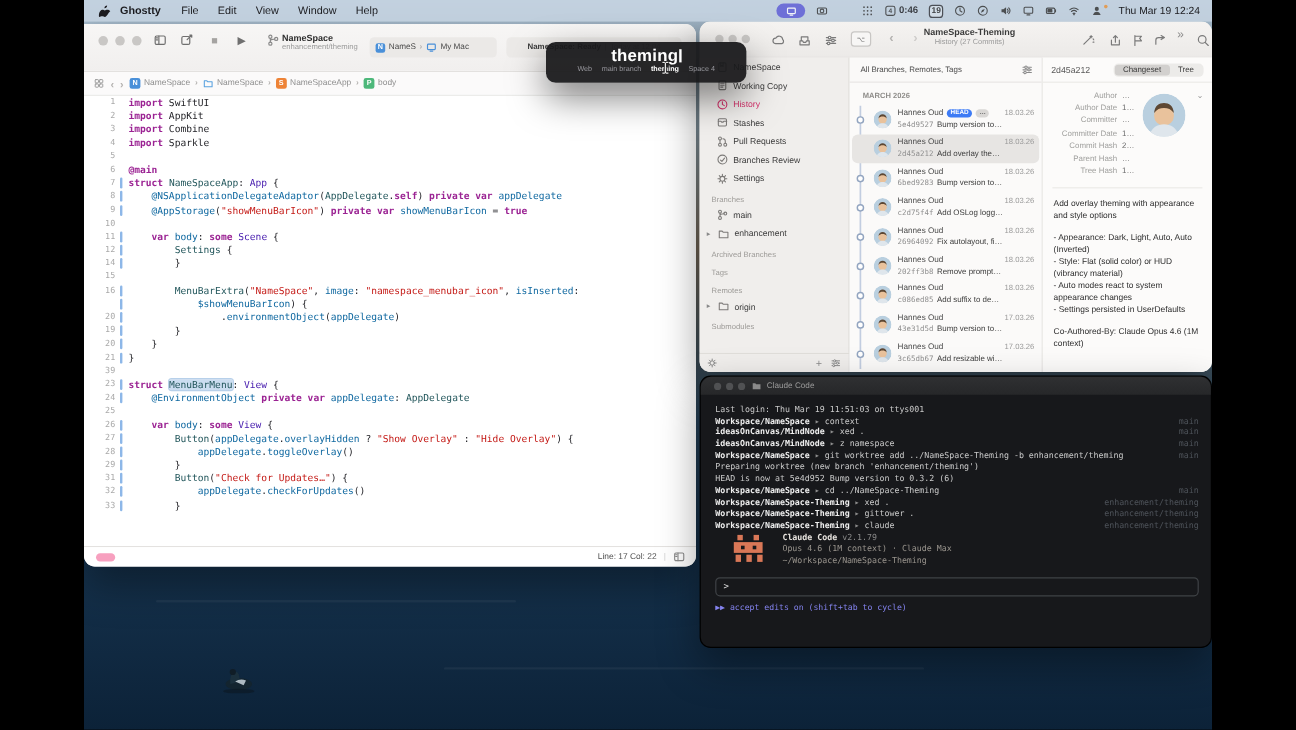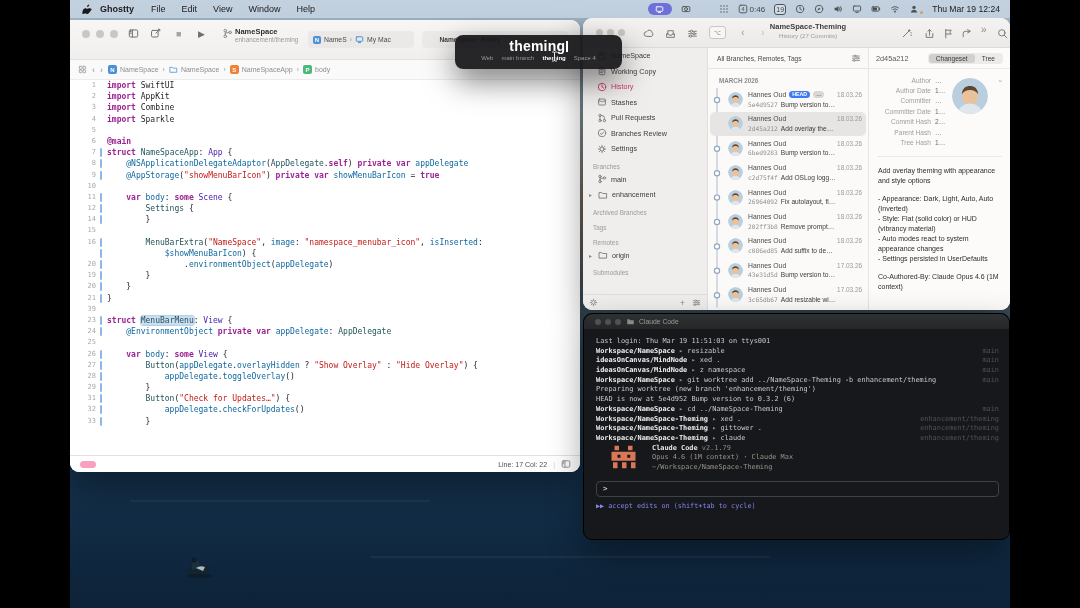--- a/index.html
+++ b/index.html
@@ -7,21 +7,21 @@
   *{box-sizing:border-box;}
   #desktop{position:absolute;left:70px;top:0;width:940px;height:608px;overflow:hidden;
     background:linear-gradient(#aec3d6 0%,#9db2c2 6%,#8fa3ae 18%,#7d6f5e 34%,#4e5c63 46%,#2b4a64 58%,#16334e 75%,#0c2238 100%);}
   .streak{position:absolute;left:0;width:100%;height:2px;background:rgba(255,255,255,.05);border-radius:2px;}
   
   #menubar{position:absolute;left:0;top:0;width:100%;height:18px;background:rgba(197,211,224,.88);
     display:flex;align-items:center;font-size:9px;color:#1b1b1f;z-index:40;}
   #menubar .mname{font-weight:bold;margin:0 9px 0 7px;}
   #menubar .mi{margin:0 8px;}
   #mb-right{margin-left:auto;display:flex;align-items:center;gap:9px;padding-right:10px;}
-  #mb-right .sic{display:flex;align-items:flex-end;opacity:.82;}
+  #mb-right .sic{display:flex;align-items:flex-start;opacity:.82;font-weight:bold;}
   .sspill{width:24px;height:12px;border-radius:6px;background:#5d5bd6;display:flex;align-items:center;justify-content:center;}
   .badgebox{width:12px;height:11px;border:1px solid #33343a;border-radius:3px;font-size:7px;display:flex;align-items:center;justify-content:center;color:#222;background:rgba(255,255,255,.35);}
   #mb-clock{font-size:8.6px;color:#1b1b1f;}
   
   .win{position:absolute;border-radius:9px;box-shadow:0 14px 34px rgba(0,0,0,.38);}
   .tl{position:absolute;border-radius:50%;}
   
   #xcode{left:0;top:20px;width:510px;height:452px;background:#fff;border-radius:0 9px 9px 9px;z-index:10;}
   #xc-toolbar{position:absolute;left:0;top:0;width:100%;height:40px;background:linear-gradient(#f7f6f5,#f1efee);
     border-bottom:1px solid #e3e1df;border-radius:0 9px 0 0;}
@@ -718,21 +718,21 @@
             <svg width="9" height="9" viewBox="0 0 10 10" fill="none" stroke="#6e6e6e" stroke-width="0.9" stroke-linecap="round" stroke-linejoin="round">
               <path d="M1.4 2.6h2.4l.8.9h4v4.6h-7.2z" fill="#8a8a8a" stroke="none"></path>
             </svg>
           </span>
         <span>Claude Code</span>
       </span>
     </div>
     <div id="tm-body">
       <div id="tm-lines">
           <div class="tm-line">Last login: Thu Mar 19 11:51:03 on ttys001</div>
-          <div class="tm-line"><span class="tm-path">Workspace/NameSpace</span><span class="tm-sep"> ▸ </span><span>resizable</span><span class="tm-branch">main</span></div>
+          <div class="tm-line"><span class="tm-path">Workspace/NameSpace</span><span class="tm-sep"> ▸ </span><span>context</span><span class="tm-branch">main</span></div>
           <div class="tm-line"><span class="tm-path">ideasOnCanvas/MindNode</span><span class="tm-sep"> ▸ </span><span>xed .</span><span class="tm-branch">main</span></div>
           <div class="tm-line"><span class="tm-path">ideasOnCanvas/MindNode</span><span class="tm-sep"> ▸ </span><span>z namespace</span><span class="tm-branch">main</span></div>
           <div class="tm-line"><span class="tm-path">Workspace/NameSpace</span><span class="tm-sep"> ▸ </span><span>git worktree add ../NameSpace-Theming -b enhancement/theming</span><span class="tm-branch">main</span></div>
           <div class="tm-line">Preparing worktree (new branch 'enhancement/theming')</div>
           <div class="tm-line">HEAD is now at 5e4d952 Bump version to 0.3.2 (6)</div>
           <div class="tm-line"><span class="tm-path">Workspace/NameSpace</span><span class="tm-sep"> ▸ </span><span>cd ../NameSpace-Theming</span><span class="tm-branch">main</span></div>
           <div class="tm-line"><span class="tm-path">Workspace/NameSpace-Theming</span><span class="tm-sep"> ▸ </span><span>xed .</span><span class="tm-branch">enhancement/theming</span></div>
           <div class="tm-line"><span class="tm-path">Workspace/NameSpace-Theming</span><span class="tm-sep"> ▸ </span><span>gittower .</span><span class="tm-branch">enhancement/theming</span></div>
           <div class="tm-line"><span class="tm-path">Workspace/NameSpace-Theming</span><span class="tm-sep"> ▸ </span><span>claude</span><span class="tm-branch">enhancement/theming</span></div>
         </div>

